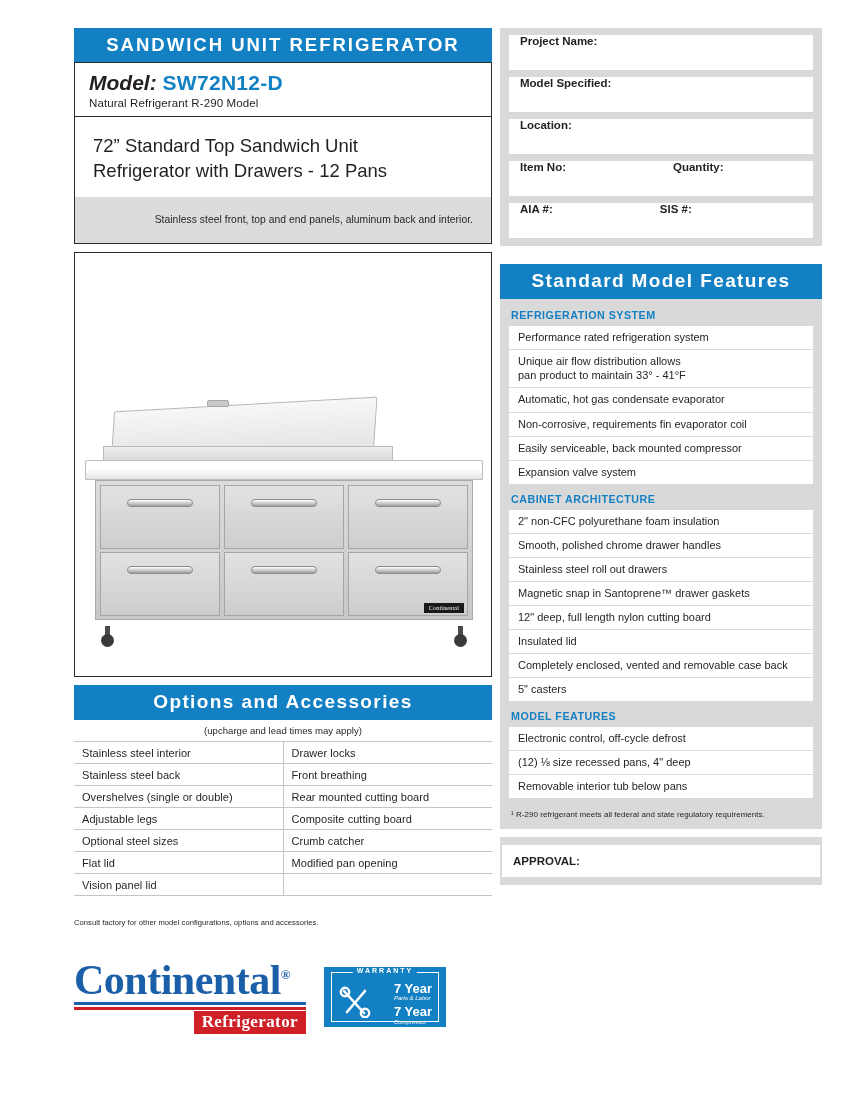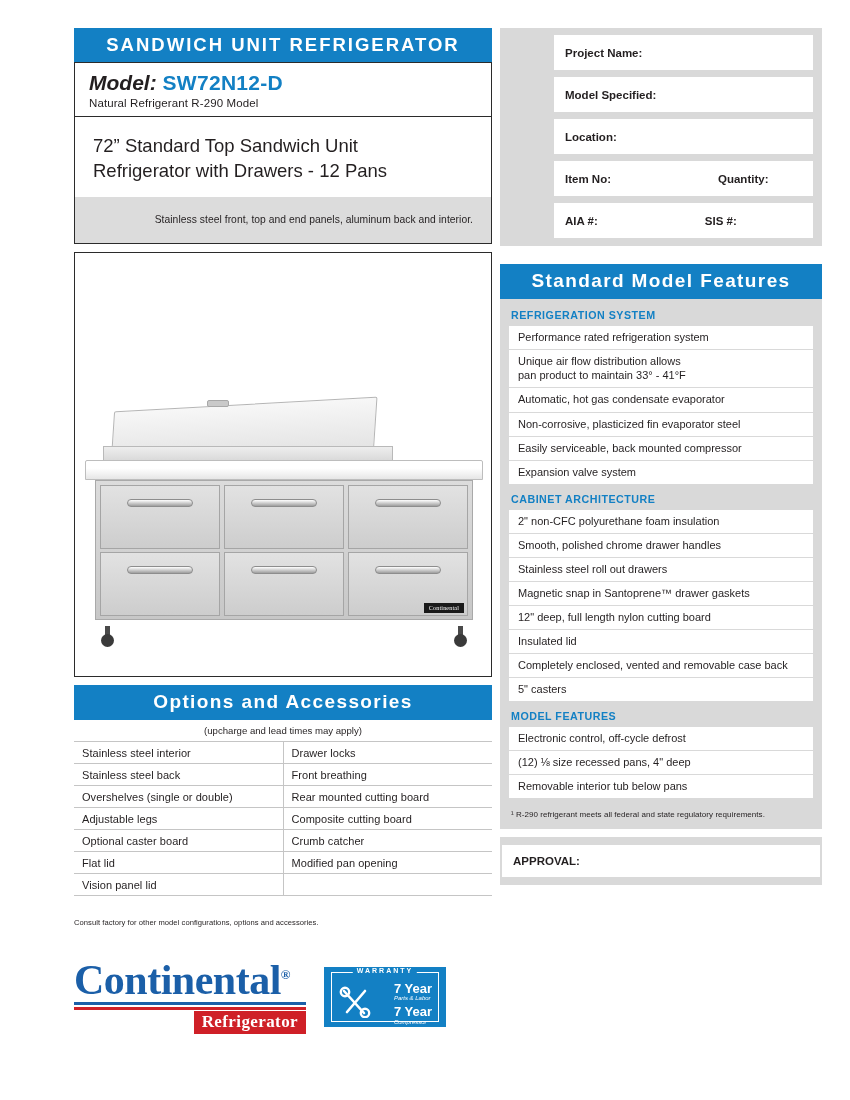--- a/index.html
+++ b/index.html
@@ -136,21 +136,21 @@
   .w-lines { position: absolute; right: 6px; top: 9px; text-align: left; }
   .w-yr { font-size: 13px; font-weight: bold; line-height: 1.05; }
   .w-sm { font-size: 6px; font-style: italic; line-height: 1.3; margin-bottom: 2px; }
 
   
   .right-col { position: absolute; left: 500px; top: 28px; width: 322px; }
 
   .proj-panel { background: #d9d9d9; padding: 7px 9px 8px 9px; }
   .proj-row {
     background: #ffffff; margin-bottom: 7px; height: 35px;
-    display: flex; align-items: center; padding: 0 11px; font-size: 11.5px; font-weight: bold; margin-left: 45px;
+    display: flex; padding: 0 11px; font-size: 11.5px; font-weight: bold;
   }
   .proj-row:last-child { margin-bottom: 0; }
   .proj-row .second { margin-left: 107px; }
 
   .feat-gap { height: 18px; }
 
   .feat-panel { background: #d9d9d9; padding: 2px 9px 10px 9px; }
   .sec-head {
     color: #1380c4; font-weight: bold; font-size: 10.7px; letter-spacing: .5px;
     padding: 8px 2px 5px 2px;
@@ -236,21 +236,21 @@
           </tr>
           <tr>
             <td>Overshelves (single or double)</td>
             <td class="divider">Rear mounted cutting board</td>
           </tr>
           <tr>
             <td>Adjustable legs</td>
             <td class="divider">Composite cutting board</td>
           </tr>
           <tr>
-            <td>Optional caster board</td>
+            <td>Optional steel sizes</td>
             <td class="divider">Crumb catcher</td>
           </tr>
           <tr>
             <td>Flat lid</td>
             <td class="divider">Modified pan opening</td>
           </tr>
           <tr>
             <td>Vision panel lid</td>
             <td class="divider"></td>
           </tr>
@@ -320,21 +320,21 @@
 
     <div class="feat-gap"></div>
 
     <div class="blue-bar">Standard Model Features</div>
     <div class="feat-panel">
       <div>
           <div class="sec-head">REFRIGERATION SYSTEM</div>
           <div class="feat-row">Performance rated refrigeration system</div>
           <div class="feat-row">Unique air flow distribution allows<br>pan product to maintain 33° - 41°F</div>
           <div class="feat-row">Automatic, hot gas condensate evaporator</div>
-          <div class="feat-row">Non-corrosive, plasticized fin evaporator steel</div>
+          <div class="feat-row">Non-corrosive, requirements fin evaporator coil</div>
           <div class="feat-row">Easily serviceable, back mounted compressor</div>
           <div class="feat-row">Expansion valve system</div>
           <div class="sec-head">CABINET ARCHITECTURE</div>
           <div class="feat-row">2" non-CFC polyurethane foam insulation</div>
           <div class="feat-row">Smooth, polished chrome drawer handles</div>
           <div class="feat-row">Stainless steel roll out drawers</div>
           <div class="feat-row">Magnetic snap in Santoprene™ drawer gaskets</div>
           <div class="feat-row">12" deep, full length nylon cutting board</div>
           <div class="feat-row">Insulated lid</div>
           <div class="feat-row">Completely enclosed, vented and removable case back</div>

